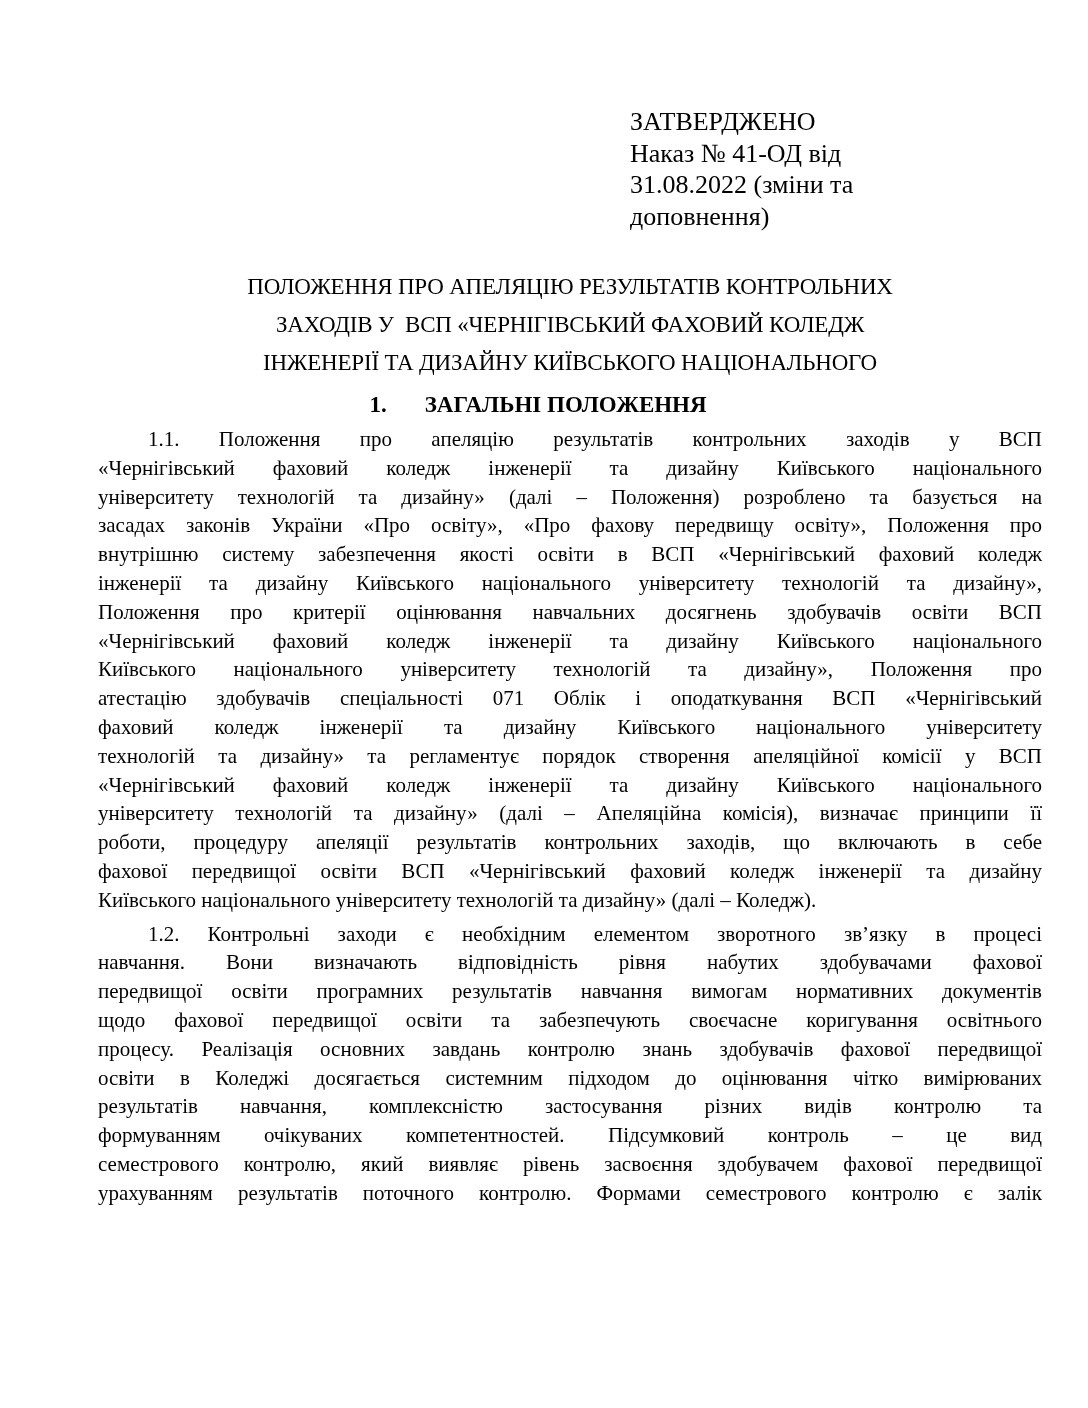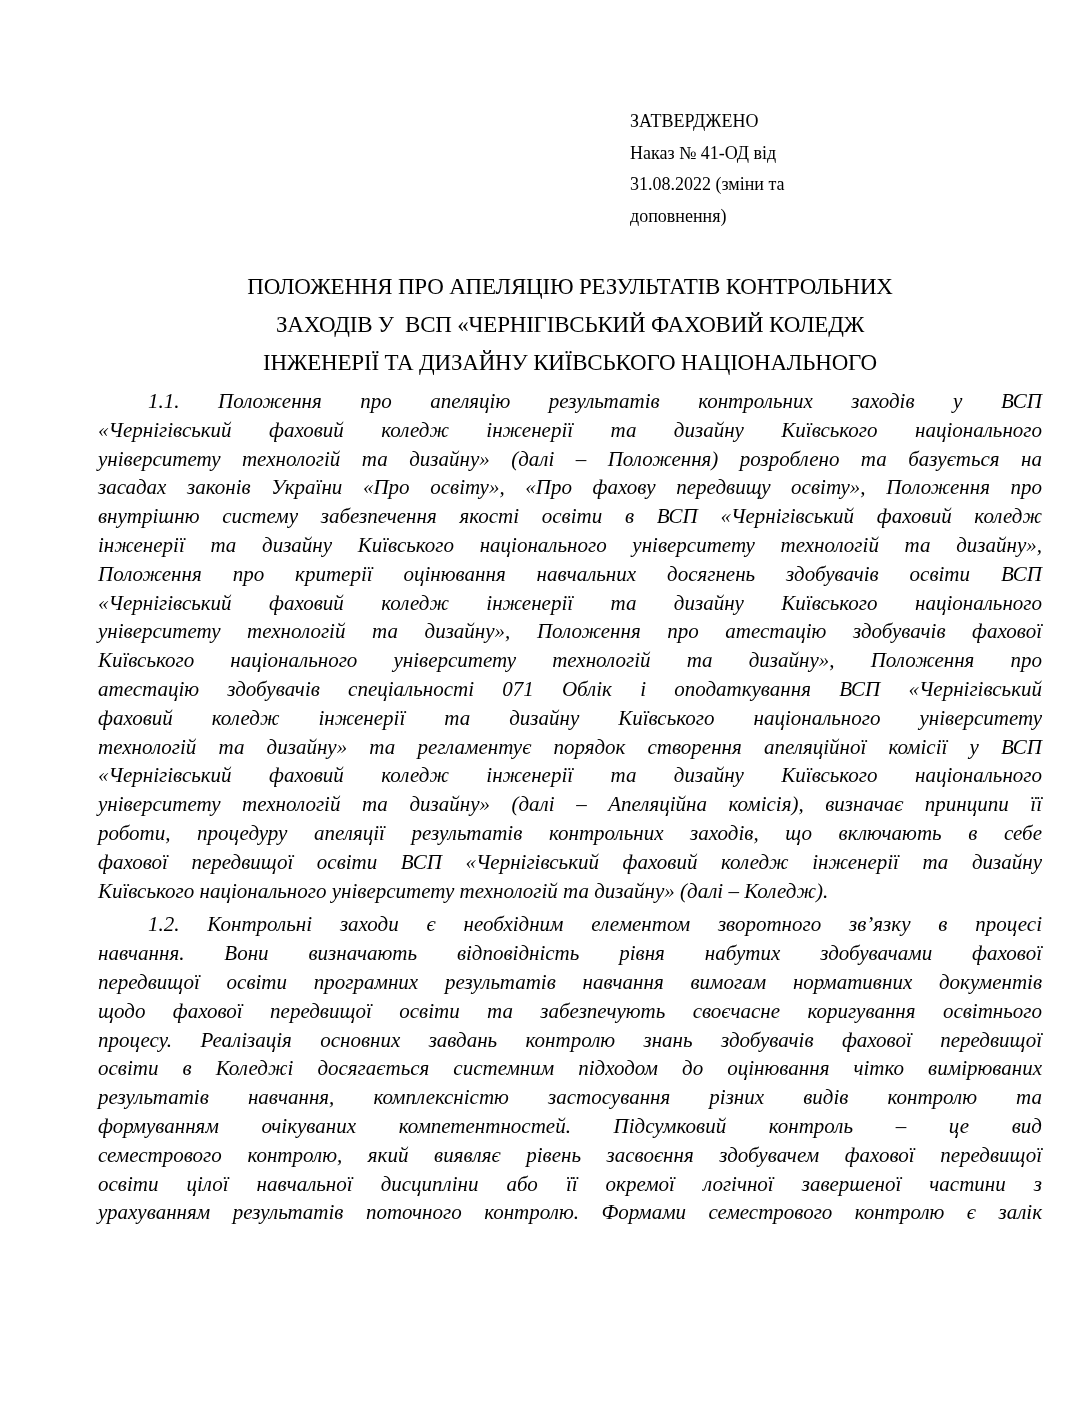--- a/index.html
+++ b/index.html
@@ -16,21 +16,21 @@
     color: #000000;
     font-family: "Liberation Serif", serif;
     overflow: hidden;
     box-sizing: border-box;
     padding: 0 46px 0 98px;
   }
   
   .approval {
     margin-top: 106px;
     margin-left: 532px;
-    font-size: 18px;
+    font-size: 26px;
     line-height: 31.5px;
   }
   
   .doc-title {
     margin-top: 36px;
     text-align: center;
     font-weight: normal;
     font-size: 23px;
     line-height: 38px;
     letter-spacing: -0.2px;
@@ -52,21 +52,20 @@
   }
   
   .para {
     margin-top: 5px;
     font-size: 21px;
     line-height: 28.8px;
   }
   .para .line {
     text-align: justify;
     text-align-last: justify;
-    font-style: italic;
   }
   .para .line:first-of-type {
     text-indent: 50px;
   }
   .para.end-left .line:last-of-type {
     text-align-last: left;
   }
 </style>
 </head>
 <body>
@@ -87,40 +86,42 @@
   <div class="doc-title">
 
       <div class="line">ПОЛОЖЕННЯ ПРО АПЕЛЯЦІЮ РЕЗУЛЬТАТІВ КОНТРОЛЬНИХ</div>
 
       <div class="line">ЗАХОДІВ У  ВСП «ЧЕРНІГІВСЬКИЙ ФАХОВИЙ КОЛЕДЖ</div>
 
       <div class="line">ІНЖЕНЕРІЇ ТА ДИЗАЙНУ КИЇВСЬКОГО НАЦІОНАЛЬНОГО</div>
 
     </div>
 
+  <div class="section-heading">
+    <span class="num">1.</span><span>ЗАГАЛЬНІ ПОЛОЖЕННЯ</span>
+  </div>
 
   <div class="para end-left">
 
       <div class="line">1.1. Положення про апеляцію результатів контрольних заходів у ВСП</div>
 
       <div class="line">«Чернігівський фаховий коледж інженерії та дизайну Київського національного</div>
 
       <div class="line">університету технологій та дизайну» (далі – Положення) розроблено та базується на</div>
 
       <div class="line">засадах законів України «Про освіту», «Про фахову передвищу освіту», Положення про</div>
 
       <div class="line">внутрішню систему забезпечення якості освіти в ВСП «Чернігівський фаховий коледж</div>
 
       <div class="line">інженерії та дизайну Київського національного університету технологій та дизайну»,</div>
 
       <div class="line">Положення про критерії оцінювання навчальних досягнень здобувачів освіти ВСП</div>
 
       <div class="line">«Чернігівський фаховий коледж інженерії та дизайну Київського національного</div>
 
-      <div class="line">університету технологій та дизайну», Положення про атестацію здобувачів фахової</div>
 
 
       <div class="line">Київського національного університету технологій та дизайну», Положення про</div>
 
       <div class="line">атестацію здобувачів спеціальності 071 Облік і оподаткування ВСП «Чернігівський</div>
 
       <div class="line">фаховий коледж інженерії та дизайну Київського національного університету</div>
 
       <div class="line">технологій та дизайну» та регламентує порядок створення апеляційної комісії у ВСП</div>
 
@@ -149,18 +150,17 @@
       <div class="line">процесу. Реалізація основних завдань контролю знань здобувачів фахової передвищої</div>
 
       <div class="line">освіти в Коледжі досягається системним підходом до оцінювання чітко вимірюваних</div>
 
       <div class="line">результатів навчання, комплексністю застосування різних видів контролю та</div>
 
       <div class="line">формуванням очікуваних компетентностей. Підсумковий контроль – це вид</div>
 
       <div class="line">семестрового контролю, який виявляє рівень засвоєння здобувачем фахової передвищої</div>
 
-      <div class="line">освіти цілої навчальної дисципліни або її окремої логічної завершеної частини з</div>
 
       <div class="line">урахуванням результатів поточного контролю. Формами семестрового контролю є залік</div>
     </div>
 
 </div>
 
 </body></html>

